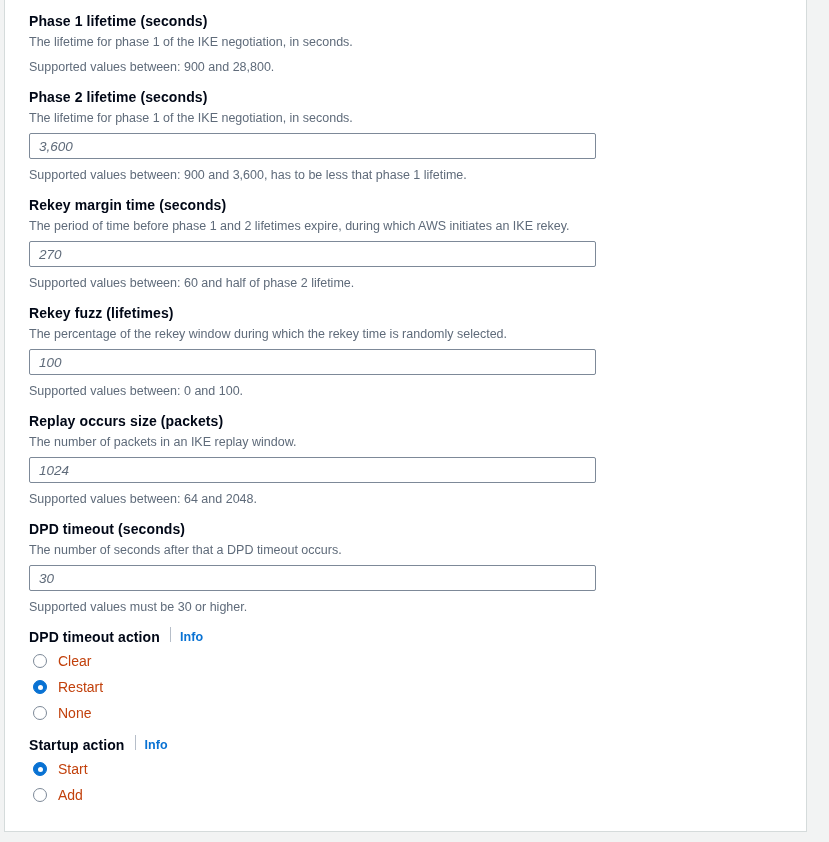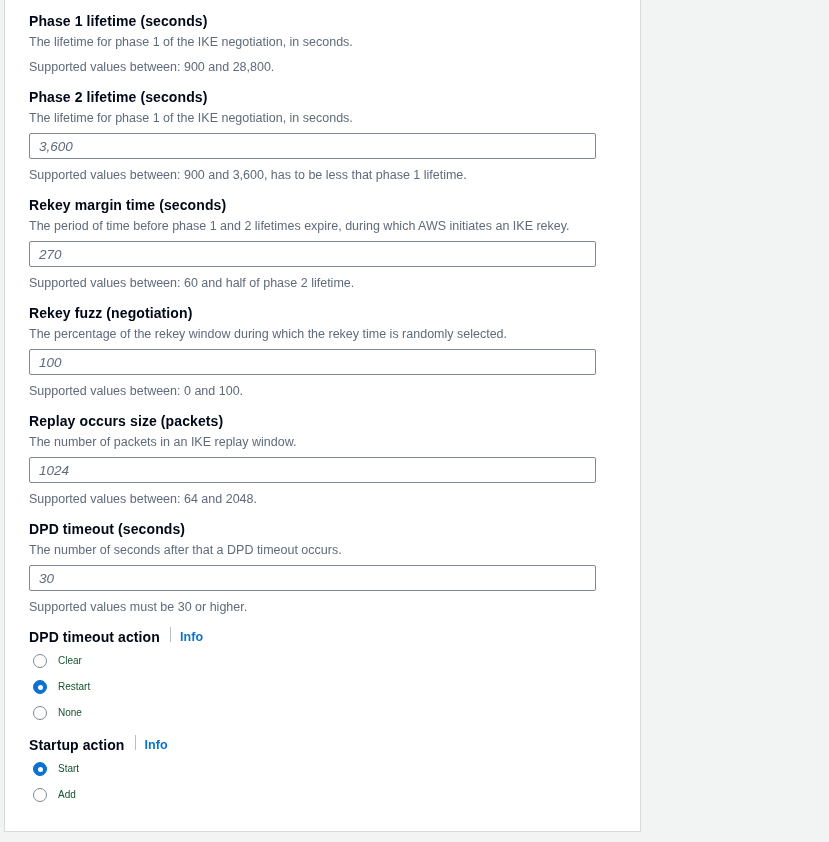--- a/index.html
+++ b/index.html
@@ -18,21 +18,21 @@
   
   #panel-outside {
     position: absolute;
     inset: 0;
     background: #f2f3f3;
   }
   #form-panel {
     position: absolute;
     left: 4px;
     top: 0;
-    width: 637px;
+    width: 803px;
     height: 832px;
     background: #ffffff;
     border-left: 1px solid #d5dbdb;
     border-right: 1px solid #d5dbdb;
     border-bottom: 1px solid #d5dbdb;
     box-sizing: border-box;
     overflow: hidden;
   }
   #form-scroll {
     position: absolute;
@@ -143,22 +143,22 @@
     position: absolute;
     left: 50%;
     top: 50%;
     width: 5px;
     height: 5px;
     margin: -2.5px 0 0 -2.5px;
     border-radius: 50%;
     background: #ffffff;
   }
   .radio-label {
-    font-size: 10px;
-    color: #14532d;
+    font-size: 14px;
+    color: #c2410c;
     margin-left: 11px;
     line-height: 20px;
   }
 </style>
 </head>
 <body>
 
 <div id="panel-outside"></div>
 
 <div id="form-panel">
@@ -176,21 +176,21 @@
           <input class="field-input" type="text" placeholder="3,600" style="">
           <div class="field-constraint">Supported values between: 900 and 3,600, has to be less that phase 1 lifetime.</div>
         </div>
         <div class="field-group">
           <div class="field-label">Rekey margin time (seconds)</div>
           <div class="field-description">The period of time before phase 1 and 2 lifetimes expire, during which AWS initiates an IKE rekey.</div>
           <input class="field-input" type="text" placeholder="270" style="">
           <div class="field-constraint">Supported values between: 60 and half of phase 2 lifetime.</div>
         </div>
         <div class="field-group">
-          <div class="field-label">Rekey fuzz (negotiation)</div>
+          <div class="field-label">Rekey fuzz (lifetimes)</div>
           <div class="field-description">The percentage of the rekey window during which the rekey time is randomly selected.</div>
           <input class="field-input" type="text" placeholder="100" style="">
           <div class="field-constraint">Supported values between: 0 and 100.</div>
         </div>
         <div class="field-group">
           <div class="field-label">Replay occurs size (packets)</div>
           <div class="field-description">The number of packets in an IKE replay window.</div>
           <input class="field-input" type="text" placeholder="1024" style="">
           <div class="field-constraint">Supported values between: 64 and 2048.</div>
         </div>

